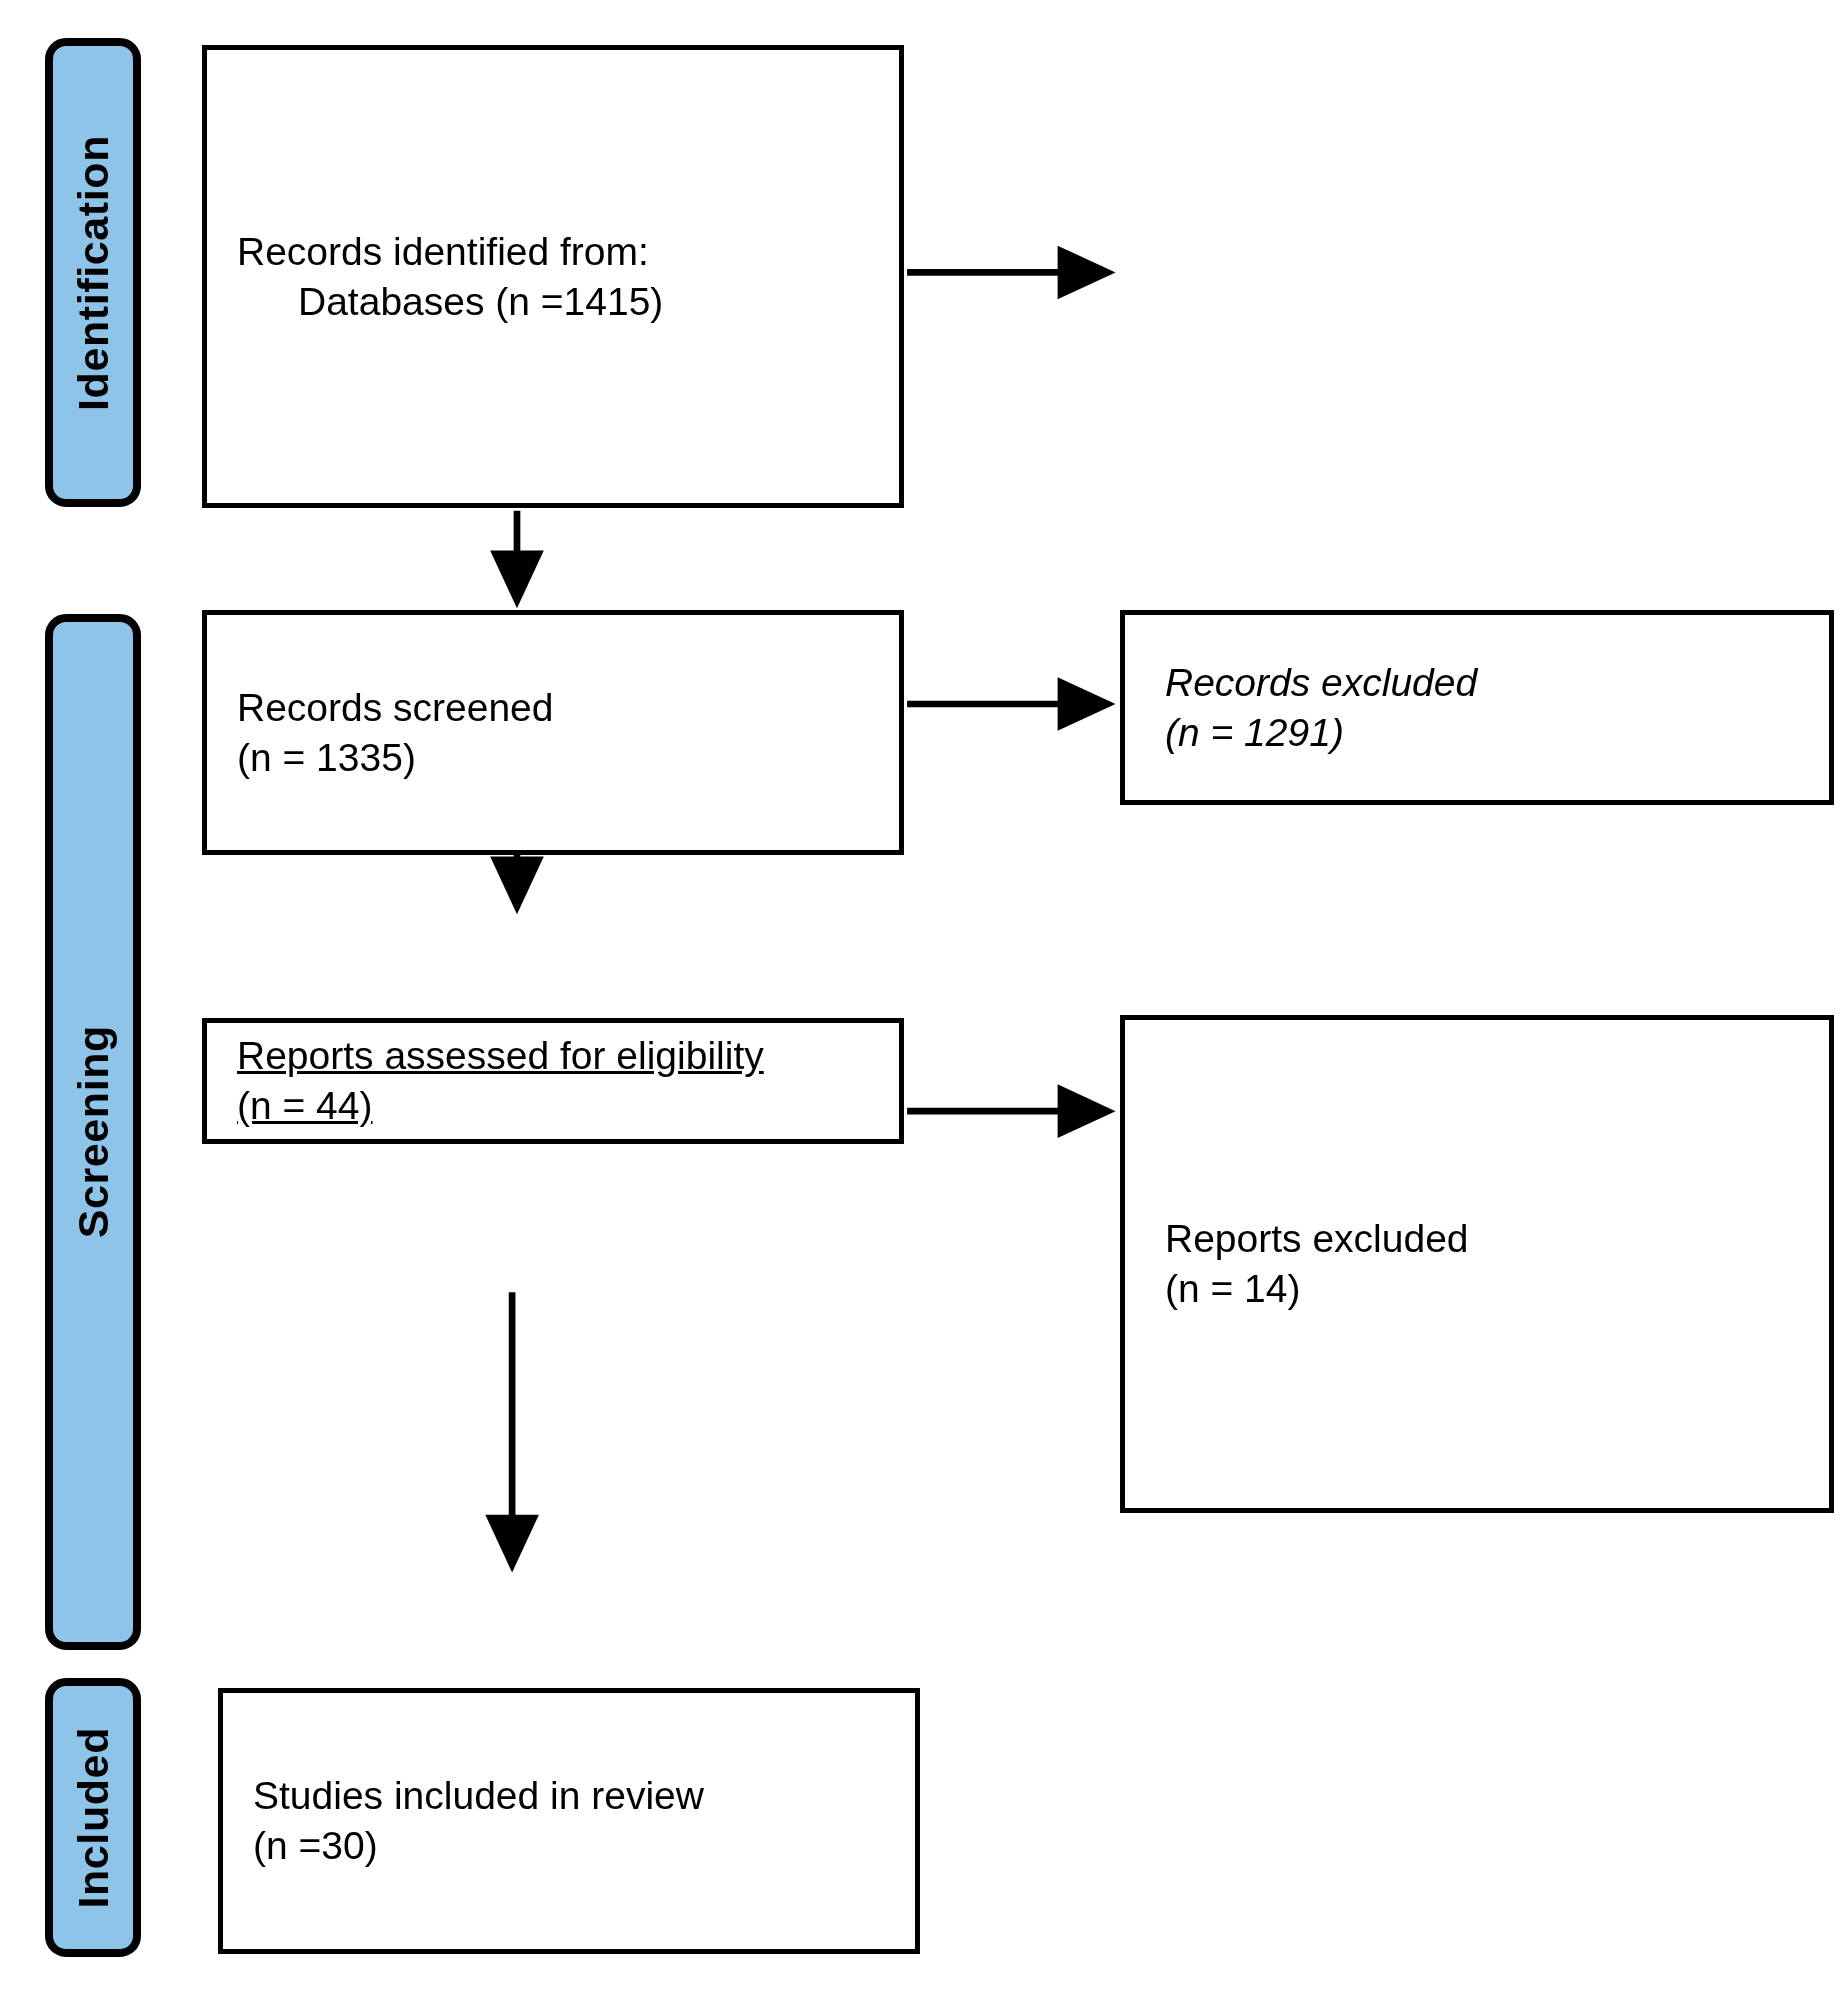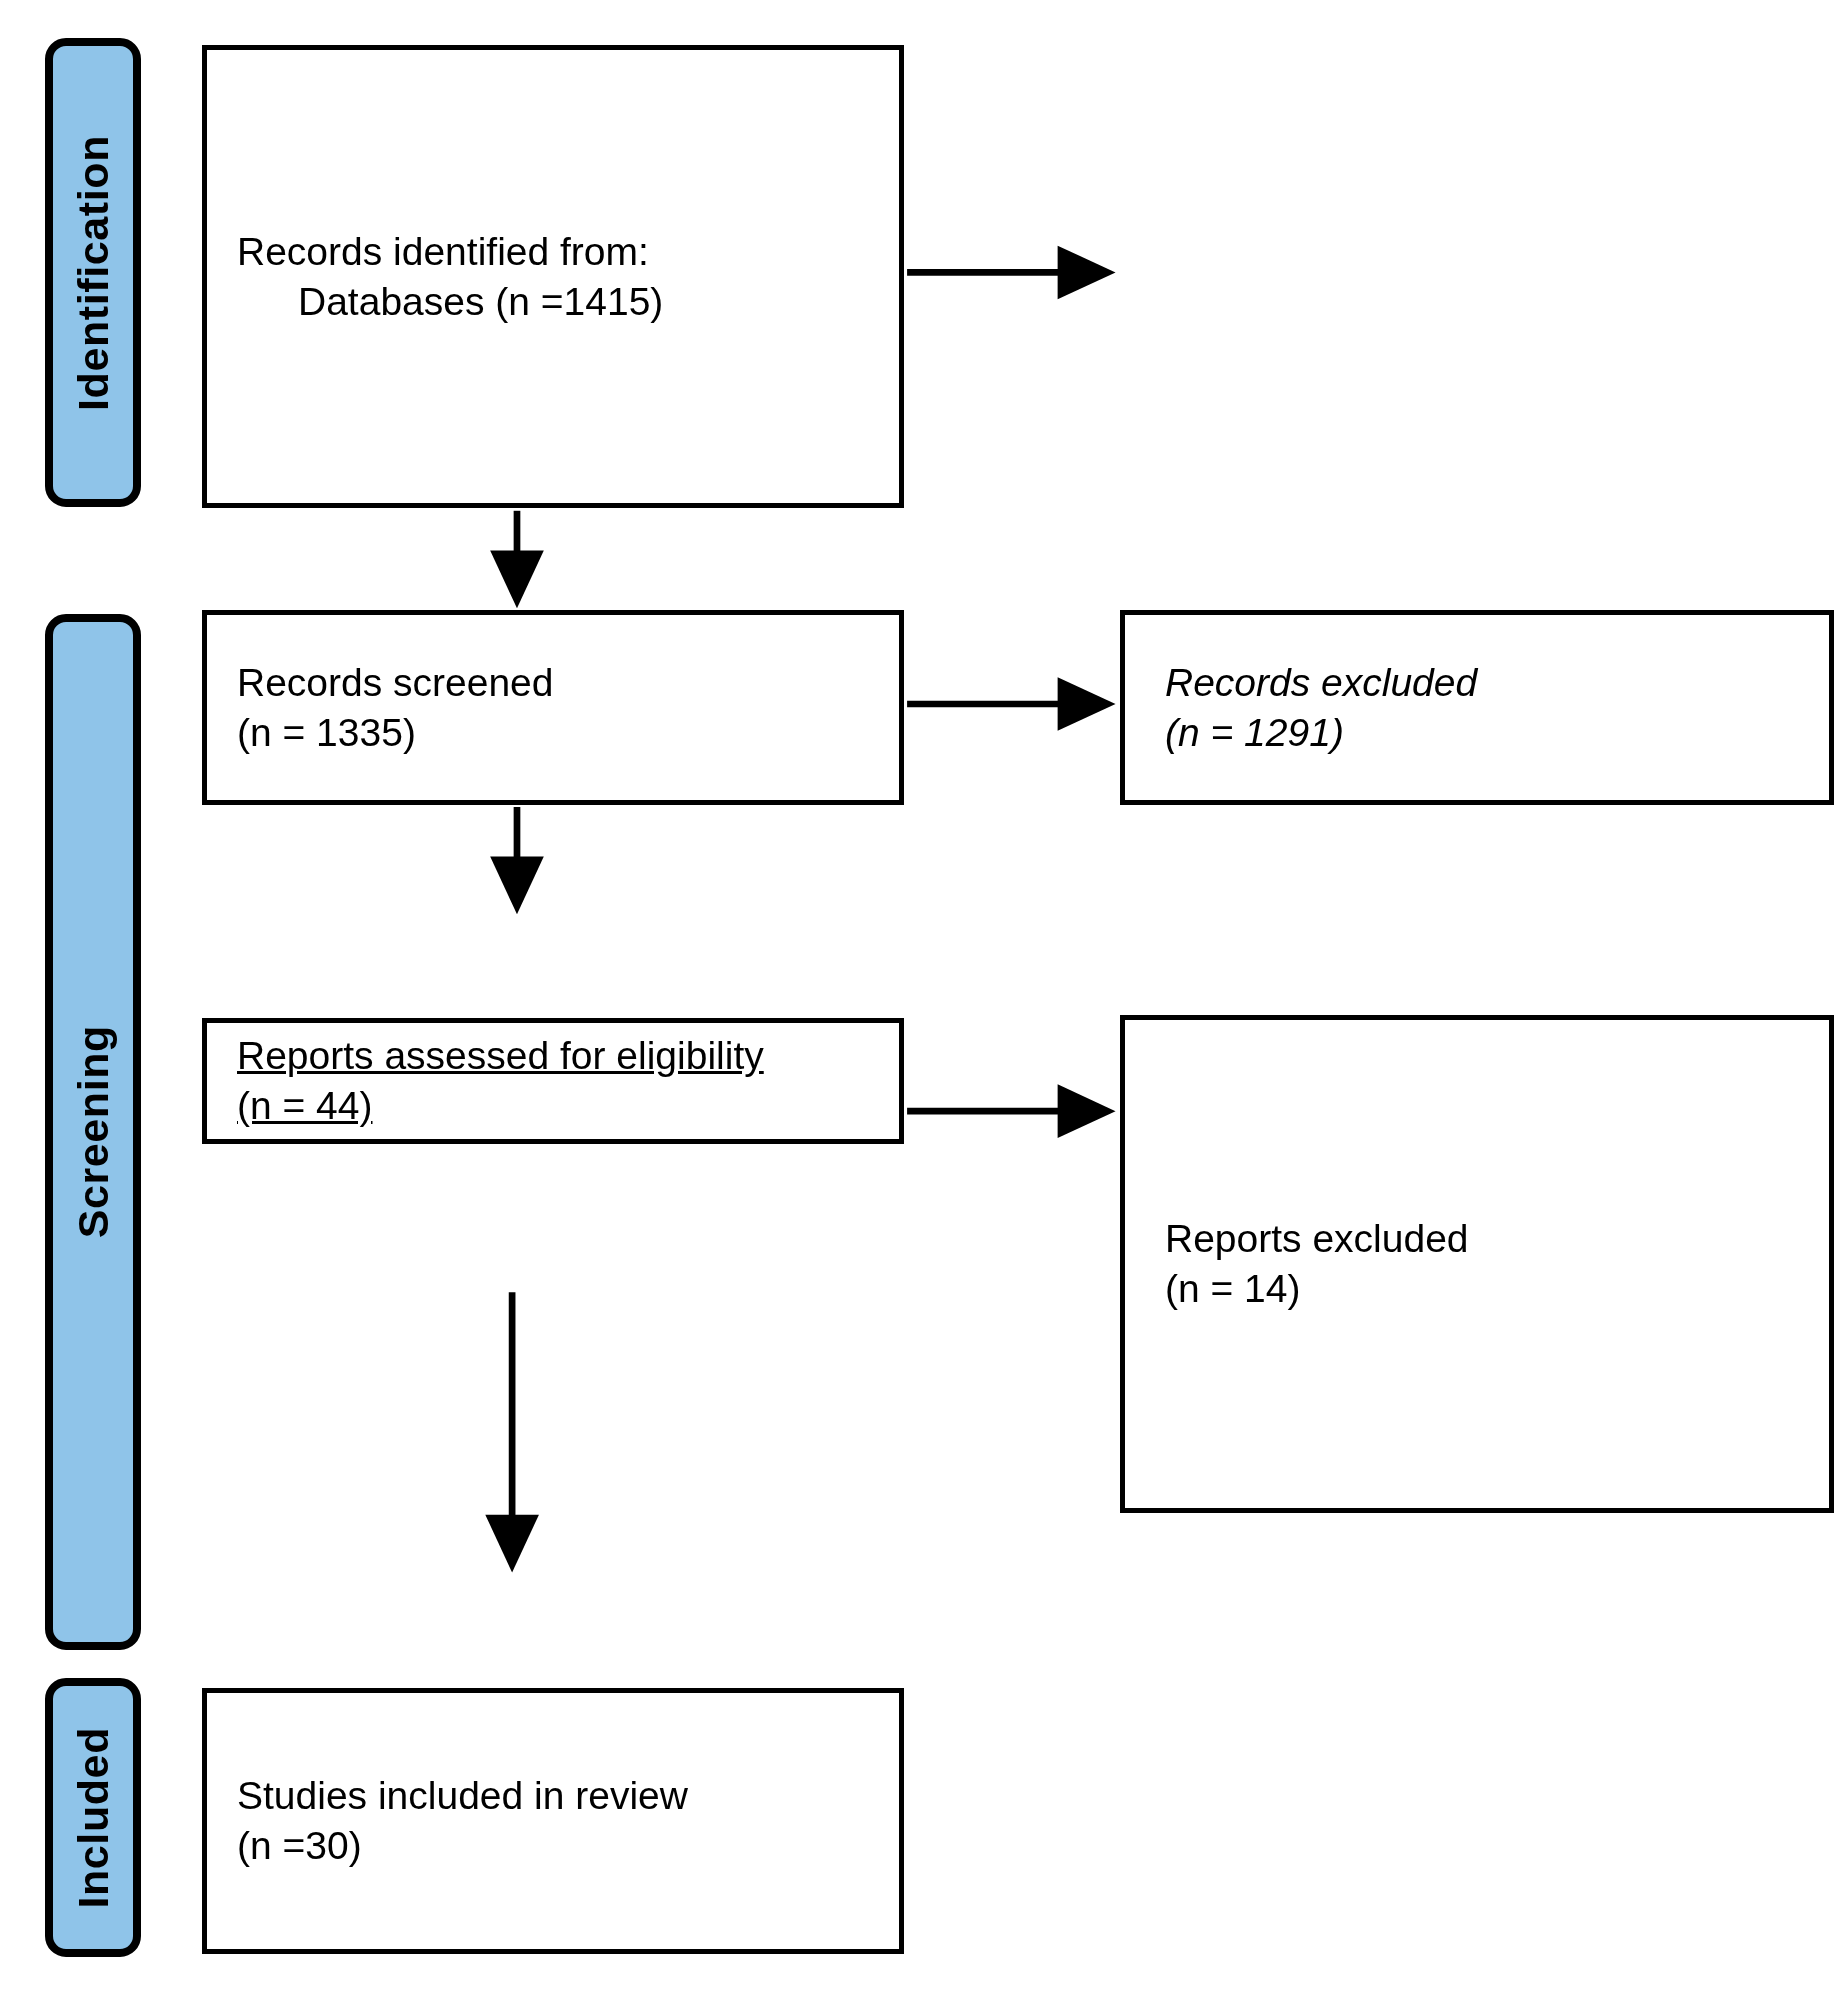--- a/index.html
+++ b/index.html
@@ -36,25 +36,25 @@
     background:var(--box-fill);
     border:5.5px solid var(--ink);
     box-sizing:border-box;
     display:flex;flex-direction:column;justify-content:center;
     padding-left:40px;padding-right:18.3px;
   }
   .col1{left:202px;width:702px;padding-left:30px;}
   .col2{left:1120px;width:714px;}
   #box-records-identified{top:45px;height:463px;}
   #box-records-removed{top:45px;height:463px;}
-  #box-records-screened{top:610px;height:195px;}
+  #box-records-screened{top:610px;height:245px;}
   #box-records-excluded{top:610px;height:195px;font-style:italic;}
   #box-reports-assessed{top:1018px;height:126px;text-decoration:underline;}
   #box-reports-excluded{top:1015px;height:498px;}
-  #box-studies-included{top:1688px;height:266px;}
+  #box-studies-included{top:1688px;height:266px;margin-left:16px;}
 
   .line{font-size:39px;line-height:50px;white-space:nowrap;}
   .indent{padding-left:61px;}
   .it{font-style:italic;}
 
   
   #arrows{position:absolute;left:0;top:0;width:1841px;height:1995px;}
   #arrows line{stroke:var(--ink);stroke-width:11px;}
   #arrows polygon{fill:var(--ink);}
 </style>

